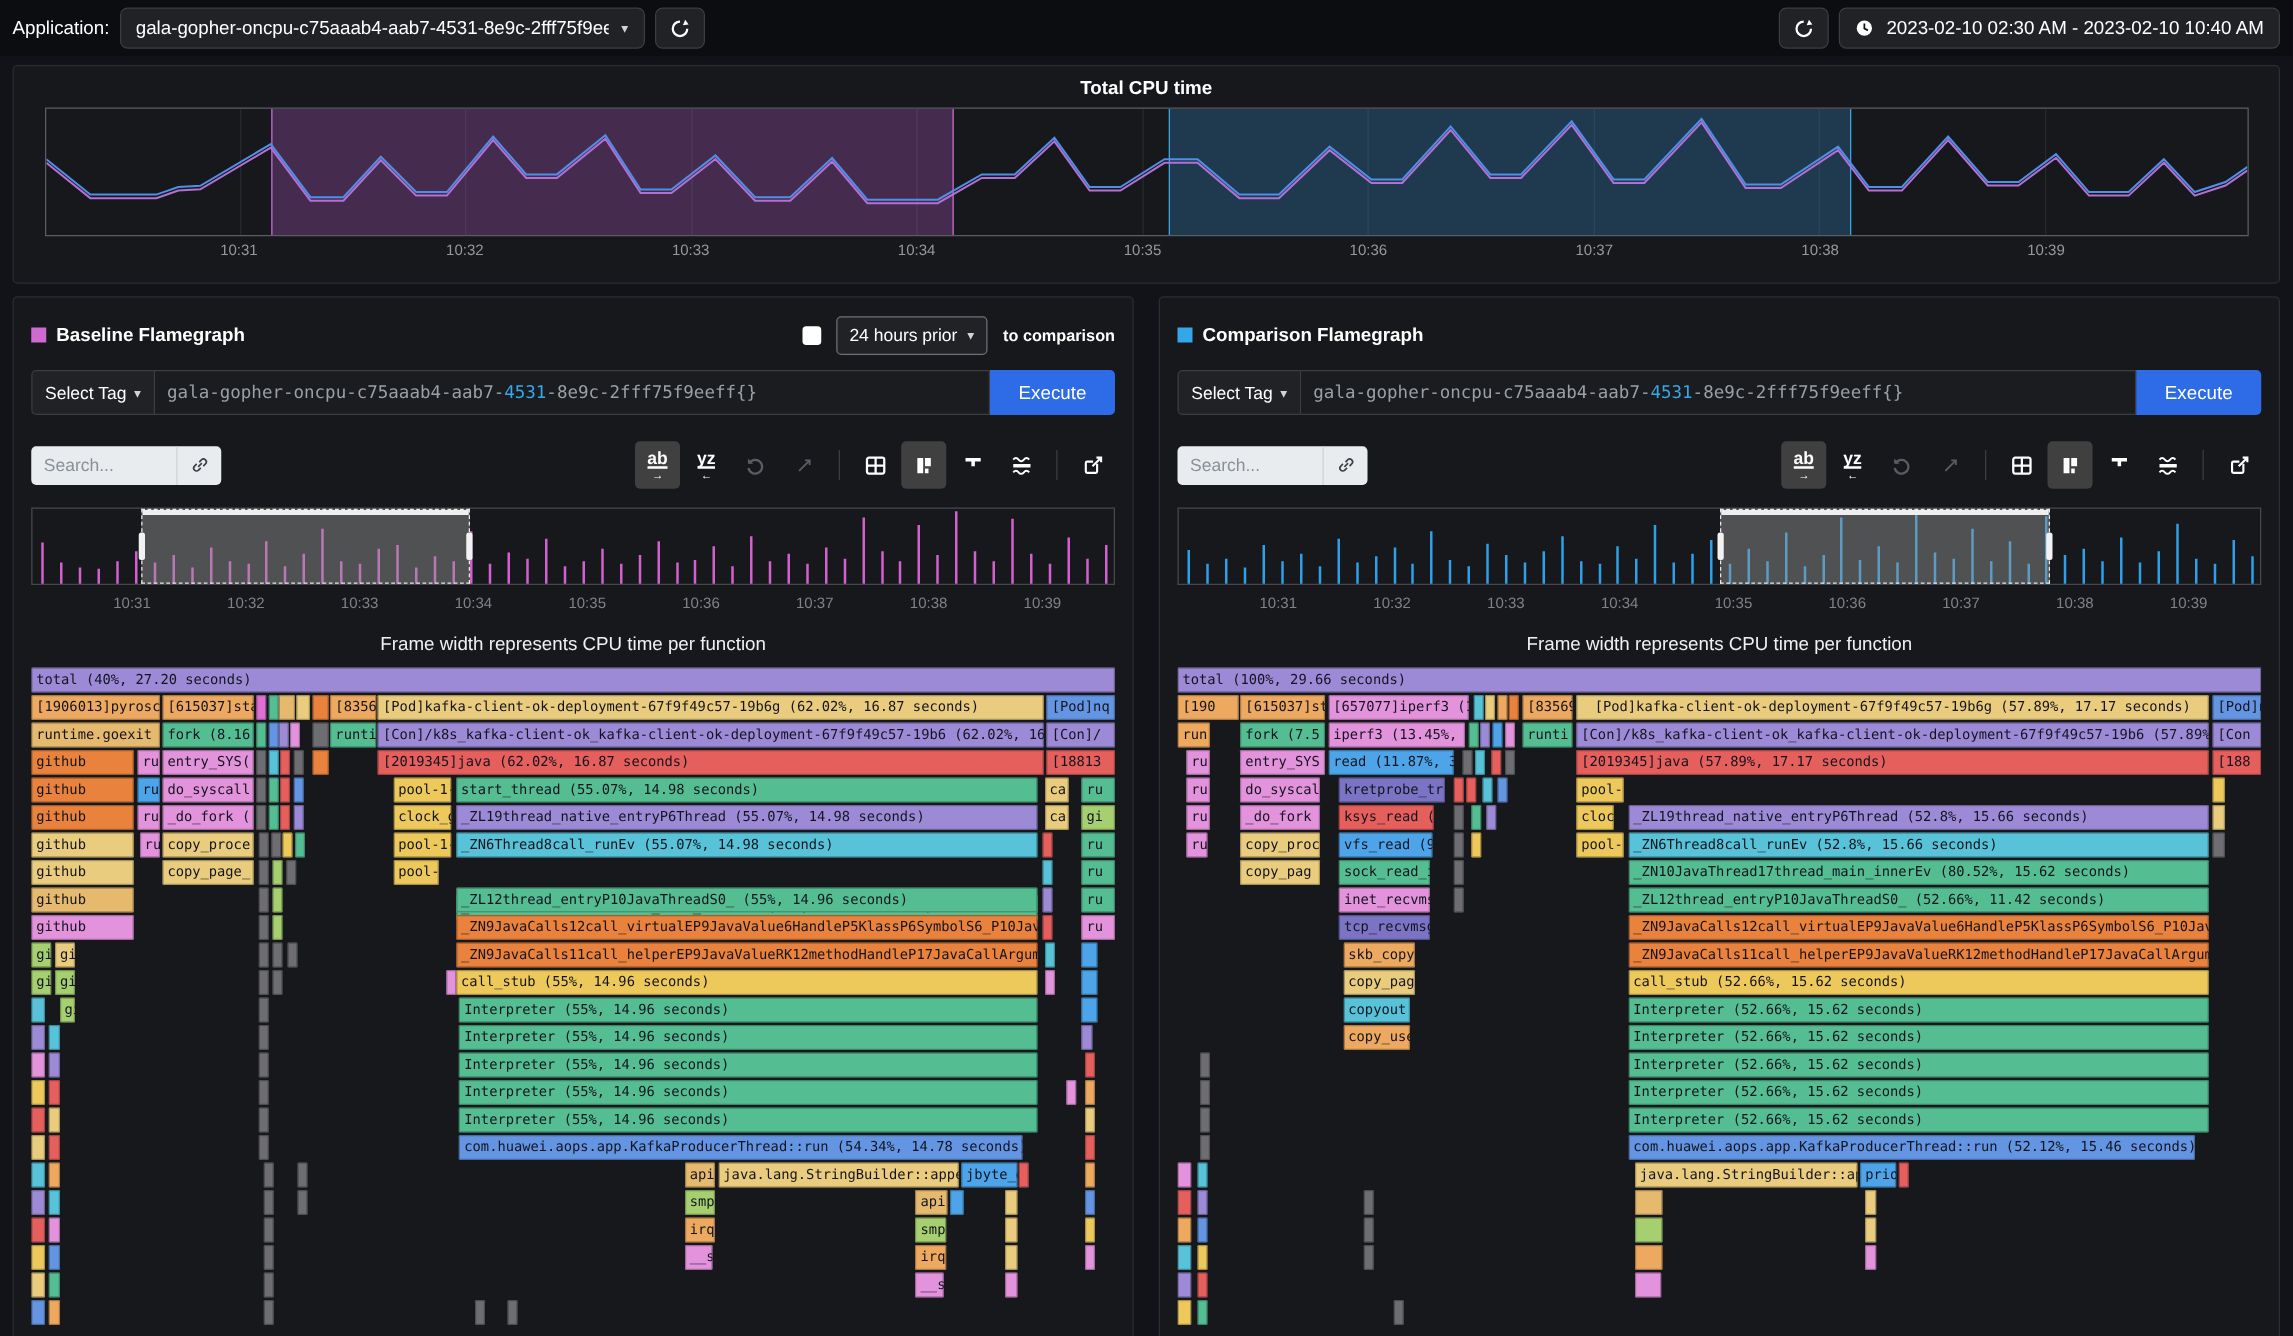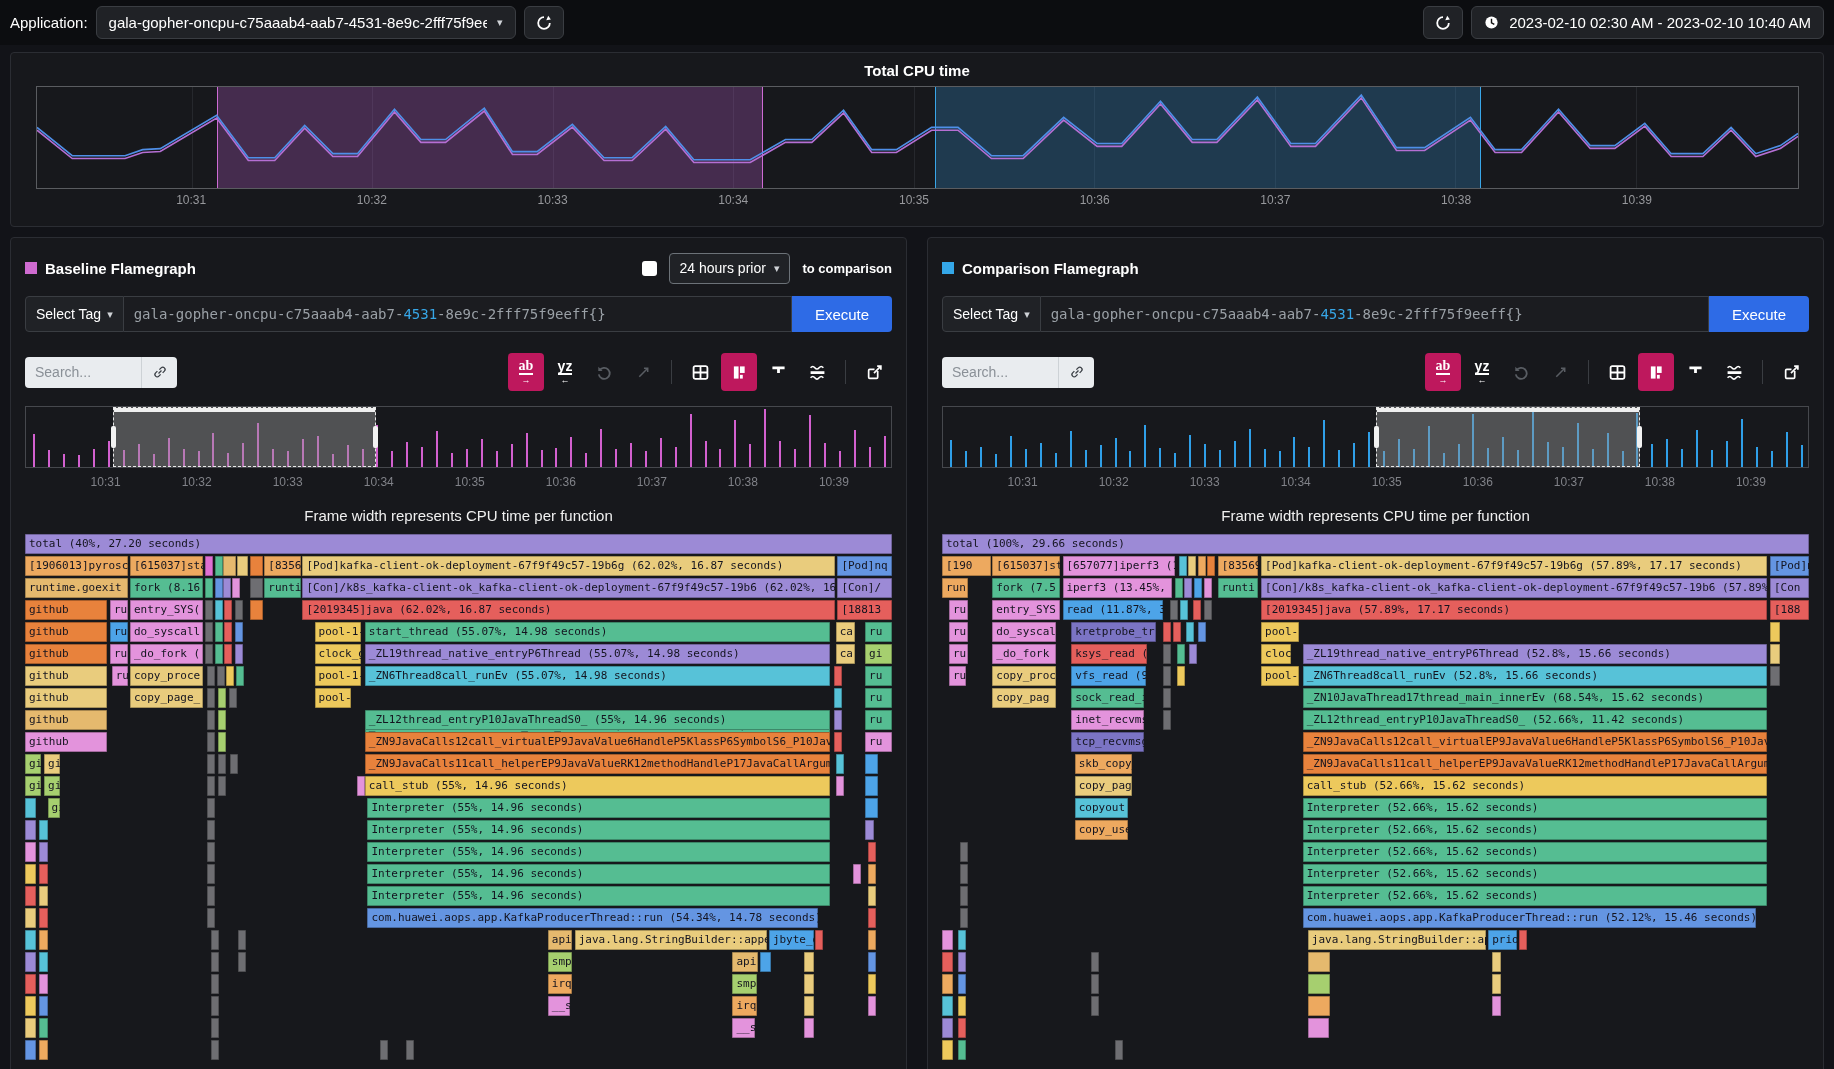--- a/index.html
+++ b/index.html
@@ -50,21 +50,21 @@
              font-family:"Liberation Sans",sans-serif; }
   .toolbar { display:flex; align-items:center; margin-top:21px; height:38px; }
   .search-group { display:flex; height:31px; background:#e9ecef; border-radius:4px; overflow:hidden; width:152px; }
   .search-input { flex:1; border:none; outline:none; background:transparent; padding:0 10px;
                   color:#555b61; font-size:14px; font-family:"Liberation Sans",sans-serif; min-width:0; }
   .search-input::placeholder { color:#8a9097; }
   .search-link { width:36px; border-left:1px solid #cdd2d6; display:flex; align-items:center; justify-content:center; color:#3c4147; }
   .tools { margin-left:auto; display:flex; align-items:center; gap:3px; }
   .tool { width:36px; height:38px; display:flex; flex-direction:column; align-items:center; justify-content:center;
           border-radius:4px; color:#fff; background:transparent; border:none; }
-  .tool.active { background:#be185d;font-family:Liberation Serif, serif; }
+  .tool.active { background:#404040; }
   .tool.disabled { color:#595d63; }
   .tool-label { font-weight:bold; font-size:14px; line-height:1; border-bottom:2px solid currentColor; }
   .tool-sub { font-size:9px; line-height:1; margin-top:1px; }
   .tdivider { width:1px; height:24px; background:#3a3d42; margin:0 7px; }
   
   .mini { margin-top:15px; position:relative; height:62px; border:1px solid #46484d; }
   .mini .bar { position:absolute; bottom:0; width:2px; }
   .mini-sel { position:absolute; top:0; bottom:0; background:rgba(150,150,150,.45);
               border:1px dashed #e8e8e8; }
   .mini-sel::before { content:""; position:absolute; left:0; right:0; top:0; height:4px; background:#efefef; }
@@ -681,21 +681,21 @@
     <div class="flame" id="flame-1">
         <div class="frame" style="left: 0%; width: 100%; top: 1px; background: rgb(156, 138, 214);">total (100%, 29.66 seconds)</div>
         <div class="frame" style="left: 0%; width: 5.6%; top: 23px; background: rgb(237, 169, 95);">[190</div>
         <div class="frame" style="left: 5.8%; width: 7.8%; top: 23px; background: rgb(237, 169, 95);">[615037]st</div>
         <div class="frame" style="left: 13.9%; width: 13%; top: 23px; background: rgb(227, 147, 220);">[657077]iperf3 (14.</div>
         <div class="frame" style="left: 27.3%; width: 0.8%; top: 23px; background: rgb(87, 194, 216);"></div>
         <div class="frame" style="left: 28.4%; width: 0.8%; top: 23px; background: rgb(233, 204, 125);"></div>
         <div class="frame" style="left: 29.5%; width: 1%; top: 23px; background: rgb(237, 169, 95);"></div>
         <div class="frame" style="left: 30.6%; width: 0.9%; top: 23px; background: rgb(232, 130, 60);"></div>
         <div class="frame" style="left: 31.8%; width: 4.6%; top: 23px; background: rgb(237, 169, 95);">[83569</div>
-        <div class="frame" style="left: 36.8%; width: 58.4%; top: 23px; background: rgb(233, 204, 125);">[Pod]kafka-client-ok-deployment-67f9f49c57-19b6g (57.89%, 17.17 seconds)</div>
+        <div class="frame" style="left: 36.8%; width: 58.4%; top: 23px; background: rgb(233, 204, 125); text-align: center;">[Pod]kafka-client-ok-deployment-67f9f49c57-19b6g (57.89%, 17.17 seconds)</div>
         <div class="frame" style="left: 95.5%; width: 4.5%; top: 23px; background: rgb(100, 149, 226);">[Pod]n</div>
         <div class="frame" style="left: 0%; width: 3%; top: 45px; background: rgb(237, 169, 95);">run</div>
         <div class="frame" style="left: 5.8%; width: 7.8%; top: 45px; background: rgb(85, 189, 146);">fork (7.5</div>
         <div class="frame" style="left: 13.9%; width: 12.6%; top: 45px; background: rgb(227, 147, 220);">iperf3 (13.45%, 3</div>
         <div class="frame" style="left: 26.9%; width: 0.7%; top: 45px; background: rgb(85, 189, 146);"></div>
         <div class="frame" style="left: 27.9%; width: 0.8%; top: 45px; background: rgb(156, 138, 214);"></div>
         <div class="frame" style="left: 29.1%; width: 0.8%; top: 45px; background: rgb(77, 164, 232);"></div>
         <div class="frame" style="left: 30.2%; width: 0.7%; top: 45px; background: rgb(227, 147, 220);"></div>
         <div class="frame" style="left: 31.8%; width: 4.6%; top: 45px; background: rgb(85, 189, 146);">runti</div>
         <div class="frame" style="left: 36.8%; width: 58.4%; top: 45px; background: rgb(156, 138, 214);">[Con]/k8s_kafka-client-ok_kafka-client-ok-deployment-67f9f49c57-19b6 (57.89%,</div>
@@ -731,21 +731,21 @@
         <div class="frame" style="left: 5.8%; width: 7.4%; top: 133px; background: rgb(233, 204, 125);">copy_proc</div>
         <div class="frame" style="left: 14.9%; width: 8.6%; top: 133px; background: rgb(77, 164, 232);">vfs_read (9.</div>
         <div class="frame" style="left: 25.5%; width: 0.8%; top: 133px; background: rgb(110, 110, 114);"></div>
         <div class="frame" style="left: 27.1%; width: 0.8%; top: 133px; background: rgb(237, 201, 92);"></div>
         <div class="frame" style="left: 36.8%; width: 4.4%; top: 133px; background: rgb(237, 201, 92);">pool-</div>
         <div class="frame" style="left: 41.6%; width: 53.6%; top: 133px; background: rgb(87, 194, 216);">_ZN6Thread8call_runEv (52.8%, 15.66 seconds)</div>
         <div class="frame" style="left: 95.5%; width: 1.2%; top: 133px; background: rgb(110, 110, 114);"></div>
         <div class="frame" style="left: 5.8%; width: 7.4%; top: 155px; background: rgb(233, 204, 125);">copy_pag</div>
         <div class="frame" style="left: 14.9%; width: 8.4%; top: 155px; background: rgb(85, 189, 146);">sock_read_it</div>
         <div class="frame" style="left: 25.5%; width: 0.8%; top: 155px; background: rgb(110, 110, 114);"></div>
-        <div class="frame" style="left: 41.6%; width: 53.6%; top: 155px; background: rgb(85, 189, 146);">_ZN10JavaThread17thread_main_innerEv (68.54%, 15.62 seconds)</div>
+        <div class="frame" style="left: 41.6%; width: 53.6%; top: 155px; background: rgb(85, 189, 146);">_ZN10JavaThread17thread_main_innerEv (80.52%, 15.62 seconds)</div>
         <div class="frame" style="left: 14.9%; width: 8.4%; top: 177px; background: rgb(227, 147, 220);">inet_recvmsg</div>
         <div class="frame" style="left: 25.5%; width: 0.8%; top: 177px; background: rgb(110, 110, 114);"></div>
         <div class="frame" style="left: 41.6%; width: 53.6%; top: 177px; background: rgb(85, 189, 146);">_ZL12thread_entryP10JavaThreadS0_ (52.66%, 11.42 seconds)</div>
         <div class="frame" style="left: 14.9%; width: 8.4%; top: 199px; background: rgb(123, 116, 196);">tcp_recvmsg</div>
         <div class="frame" style="left: 41.6%; width: 53.6%; top: 199px; background: rgb(232, 130, 60);">_ZN9JavaCalls12call_virtualEP9JavaValue6HandleP5KlassP6SymbolS6_P10Java</div>
         <div class="frame" style="left: 15.3%; width: 6.6%; top: 221px; background: rgb(237, 169, 95);">skb_copy_</div>
         <div class="frame" style="left: 41.6%; width: 53.6%; top: 221px; background: rgb(232, 130, 60);">_ZN9JavaCalls11call_helperEP9JavaValueRK12methodHandleP17JavaCallArgum</div>
         <div class="frame" style="left: 15.3%; width: 6.6%; top: 243px; background: rgb(233, 204, 125);">copy_page</div>
         <div class="frame" style="left: 41.6%; width: 53.6%; top: 243px; background: rgb(237, 201, 92);">call_stub (52.66%, 15.62 seconds)</div>
         <div class="frame" style="left: 15.3%; width: 6.2%; top: 265px; background: rgb(87, 194, 216);">copyout (</div>

